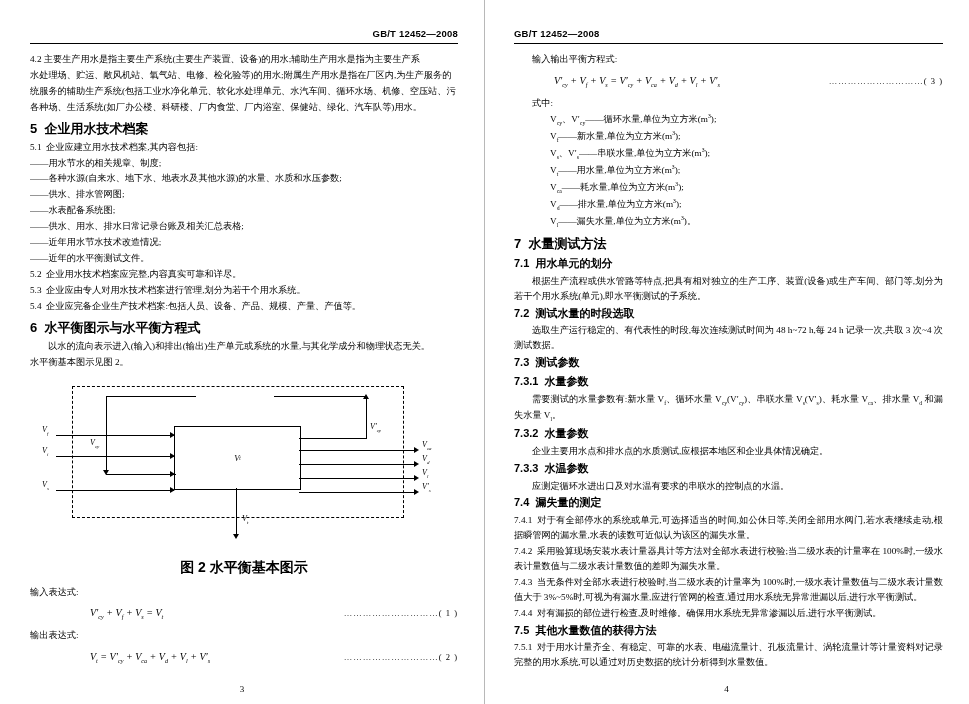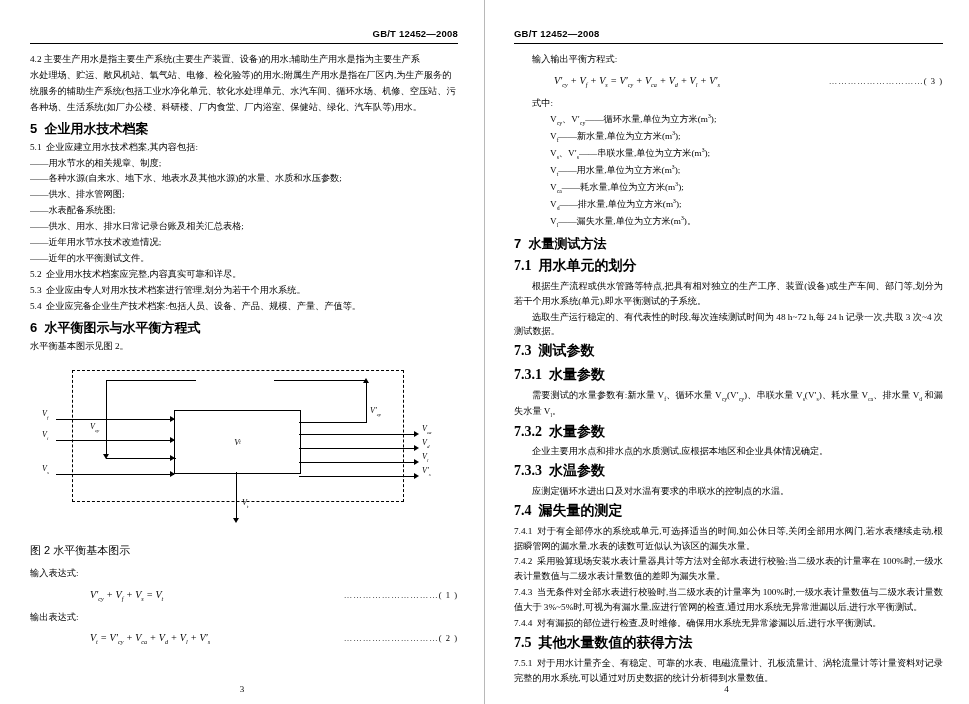--- a/index.html
+++ b/index.html
@@ -71,22 +71,22 @@
     text-indent: 18px;
   }
   .sec-head {
     font-weight: bold;
     font-family: "Liberation Sans", "DejaVu Sans", sans-serif;
     font-size: 13px;
     margin-top: 3px;
   }
   .sub-head {
     font-weight: bold;
-    font-family: Liberation Serif, serif;
-    font-size: 14px;
+    font-family: Liberation Sans, sans-serif;
+    font-size: 11px;
   }
   
   .figure-box {
     position: relative;
     width: 420px;
     height: 175px;
     margin: 8px auto 2px auto;
   }
   .dashed-outer {
     position: absolute;
@@ -147,24 +147,24 @@
     border-left: 3px solid transparent;
     border-right: 3px solid transparent;
     border-bottom: 5px solid #000;
   }
   .flab {
     position: absolute;
     font-size: 8px;
     font-style: italic;
   }
   .fig-cap {
-    text-align: left;
-    font-weight: normal;
+    text-align: center;
+    font-weight: bold;
     font-family: "Liberation Sans", "DejaVu Sans", sans-serif;
-    font-size: 11px;
+    font-size: 14px;
     margin: 6px 0 8px 0;
   }
   .eq-row {
     display: flex;
     align-items: baseline;
     font-size: 9px;
     margin: 6px 0 6px 0;
   }
   .eq-body {
     flex: 0 0 auto;
@@ -234,20 +234,21 @@
       </p>
       <p>
         <span>5.3</span>&nbsp;&nbsp;<span>企业应由专人对用水技术档案进行管理,划分为若干个用水系统。</span>
       </p>
       <p>
         <span>5.4</span>&nbsp;&nbsp;<span>企业应完备企业生产技术档案:包括人员、设备、产品、规模、产量、产值等。</span>
       </p>
       <p class="sec-head">
         <span>6</span>&nbsp;&nbsp;<span>水平衡图示与水平衡方程式</span>
       </p>
+      <p class="para-ind">以水的流向表示进入(输入)和排出(输出)生产单元或系统的水量,与其化学成分和物理状态无关。</p>
       <p>水平衡基本图示见图 2。</p>
     </div>
 
     <div class="figure-box">
       <div class="dashed-outer"></div>
       <div class="solid-inner">
         <div class="vi-label">V<sub>t</sub></div>
       </div>
 
       <div class="arrow-vline" style="left:72px; top:18px; height:76px;"></div>
@@ -341,20 +342,23 @@
       </div>
 
       <p class="sec-head">
         <span>7</span>&nbsp;&nbsp;<span>水量测试方法</span>
       </p>
       <p class="sub-head">
         <span>7.1</span>&nbsp;&nbsp;<span>用水单元的划分</span>
       </p>
       <p class="para-ind">根据生产流程或供水管路等特点,把具有相对独立的生产工序、装置(设备)或生产车间、部门等,划分为若干个用水系统(单元),即水平衡测试的子系统。</p>
 
+      <p class="sub-head">
+        <span>7.2</span>&nbsp;&nbsp;<span>测试水量的时段选取</span>
+      </p>
       <p class="para-ind">选取生产运行稳定的、有代表性的时段,每次连续测试时间为 48 h~72 h,每 24 h 记录一次,共取 3 次~4 次测试数据。</p>
 
       <p class="sub-head">
         <span>7.3</span>&nbsp;&nbsp;<span>测试参数</span>
       </p>
       <p class="sub-head">
         <span>7.3.1</span>&nbsp;&nbsp;<span>水量参数</span>
       </p>
       <p class="para-ind">需要测试的水量参数有:新水量 V<sub>f</sub>、循环水量 V<sub>cy</sub>(V′<sub>cy</sub>)、串联水量 V<sub>s</sub>(V′<sub>s</sub>)、耗水量 V<sub>ca</sub>、排水量 V<sub>d</sub> 和漏失水量 V<sub>l</sub>。</p>
 

